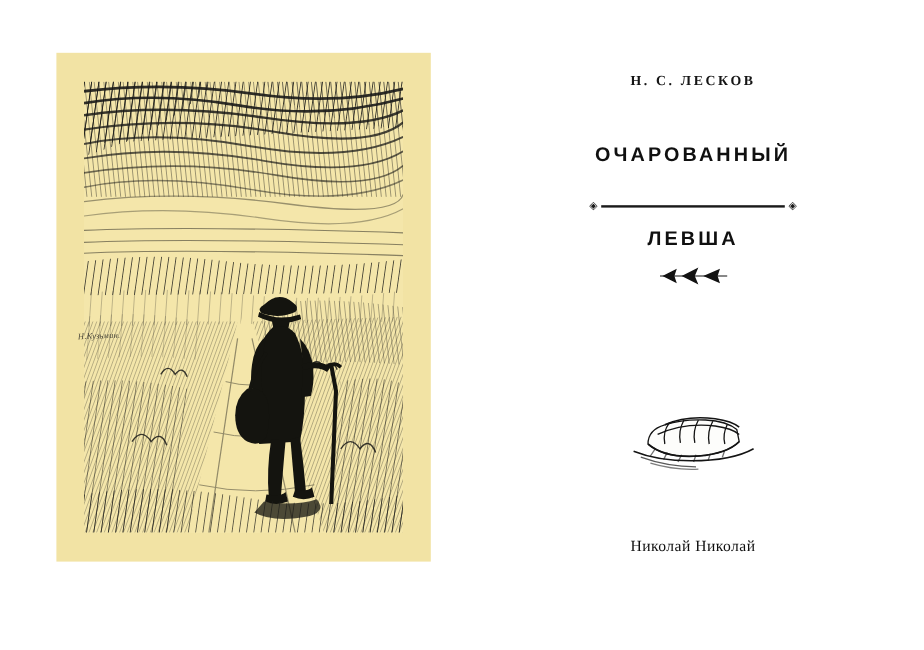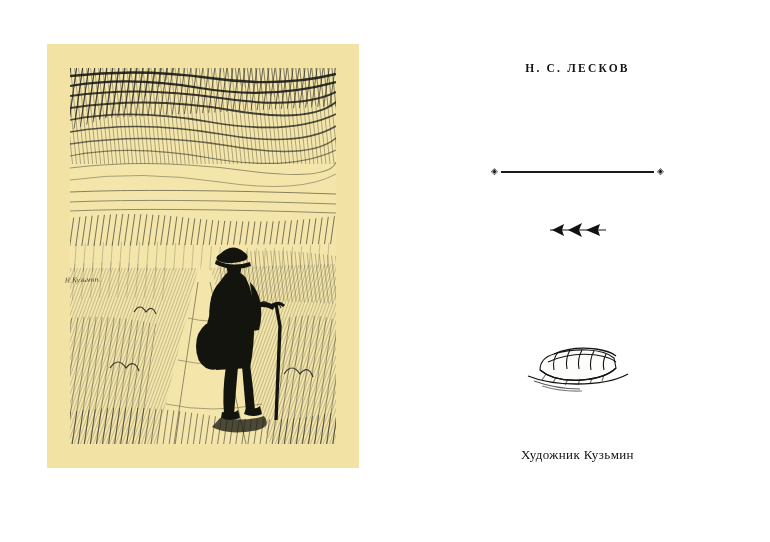--- a/index.html
+++ b/index.html
@@ -281,28 +281,30 @@
       <div class="plate-sign">Н.Кузьмин.</div>
     </div>
   </div>
 
   <div class="page-right">
     <div class="title-block">
 
       <div class="author">Н. С. ЛЕСКОВ</div>
 
       <div class="work-one">
+        <div>ОЧАРОВАННЫЙ</div>
       </div>
 
       <div class="rule-wrap">
         <span class="dot l">◈</span>
         <span class="bar"></span>
         <span class="dot r">◈</span>
       </div>
 
+      <div class="work-two">ЛЕВША</div>
 
       <div class="ornament">
         <svg width="60" height="16" viewBox="0 0 60 16" style="display:block;margin:0 auto;">
           <g fill="#121212">
             <path d="M4 8 L16 2 L14 8 L16 14 Z"></path>
             <path d="M20 8 L34 1 L31 8 L34 15 Z"></path>
             <path d="M38 8 L52 2 L50 8 L52 14 Z"></path>
             <path d="M2 8 L58 8" stroke="#121212" stroke-width="1" fill="none"></path>
           </g>
         </svg>
@@ -332,18 +334,18 @@
             <path d="M28 48 l-4 6" opacity=".6"></path>
             <path d="M38 51 l-3 6" opacity=".6"></path>
             <path d="M50 53 l-3 6" opacity=".6"></path>
             <path d="M62 53 l-2 6" opacity=".6"></path>
             <path d="M74 52 l-2 6" opacity=".6"></path>
             <path d="M86 49 l-2 6" opacity=".6"></path>
           </g>
         </svg>
       </div>
 
-      <div class="artist-name">Художник Кузьмин</div>
+      <div class="artist-name">Николай Николай</div>
 
     </div>
   </div>
 
 </div>
 
 </body></html>

